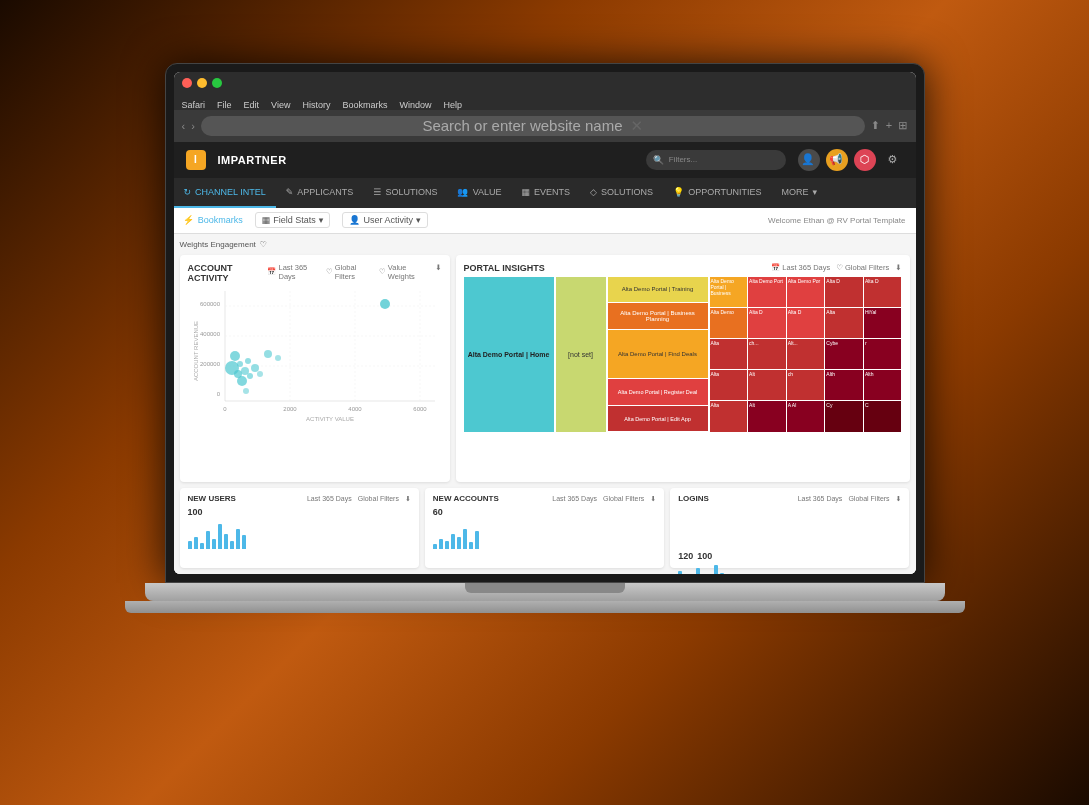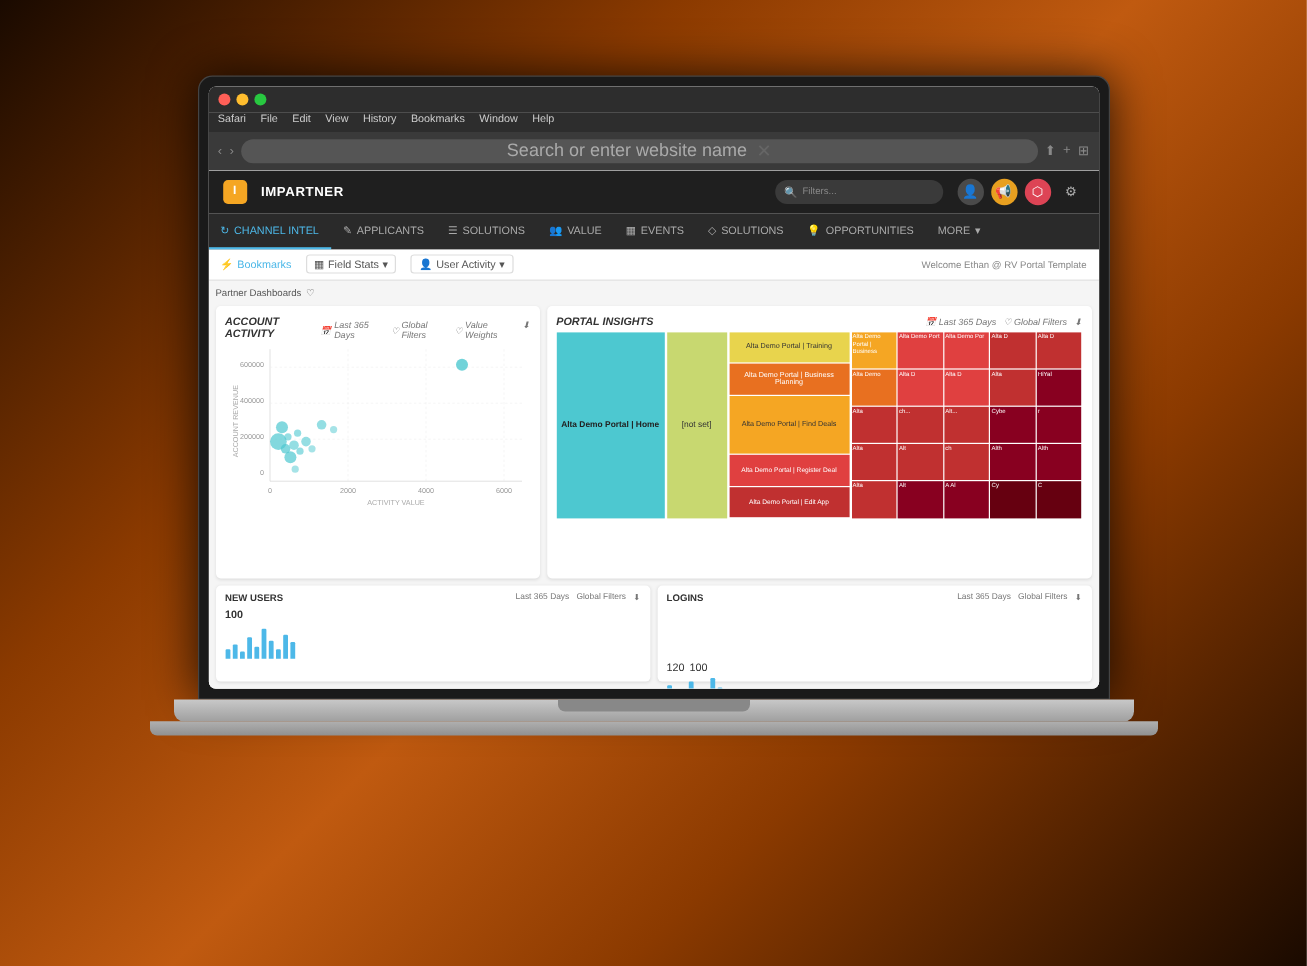--- a/index.html
+++ b/index.html
@@ -55,21 +55,21 @@
     }
     .dot { width: 10px; height: 10px; border-radius: 50%; }
     .dot-red { background: #ff5f57; }
     .dot-yellow { background: #ffbd2e; }
     .dot-green { background: #28c840; }
 
     .macos-menubar {
       background: #2d2d2d;
       height: 16px;
       display: flex;
-      align-items: flex-start;
+      align-items: flex-end;
       padding: 0 8px;
       gap: 12px;
       flex-shrink: 0;
     }
     .macos-menubar span {
       color: #ccc;
       font-size: 9px;
     }
 
     
@@ -267,24 +267,23 @@
       padding: 8px;
       box-shadow: 0 1px 3px rgba(0,0,0,0.1);
     }
 
     .widget-left {
       flex: 0 0 270px;
     }
 
     .widget-header {
       display: flex;
-      align-items: flex-end;
+      align-items: flex-start;
       justify-content: space-between;
       margin-bottom: 2px;
-      font-style: italic;
     }
     .widget-title {
       font-size: 9px;
       font-weight: 700;
       color: #333;
       text-transform: uppercase;
     }
     .widget-filters {
       display: flex;
       gap: 6px;
@@ -322,21 +321,21 @@
 
     .widget-bottom {
       flex: 1;
       background: white;
       border-radius: 4px;
       padding: 6px 8px;
       box-shadow: 0 1px 3px rgba(0,0,0,0.1);
     }
     .widget-bottom-header {
       display: flex;
-      align-items: center;
+      align-items: flex-end;
       justify-content: space-between;
       margin-bottom: 4px;
     }
     .widget-bottom-title {
       font-size: 8px;
       font-weight: 700;
       color: #333;
       text-transform: uppercase;
     }
     .widget-bottom-filters {
@@ -494,21 +493,21 @@
             <span>👤</span>
             <span>User Activity</span>
             <span>▾</span>
           </div>
           <span class="sub-nav-welcome">Welcome Ethan @ RV Portal Template</span>
         </div>
 
         <div class="main-area">
 
           <div class="partner-label">
-            <span>Partner Dashboards</span>
+            <span>Weights Engagement</span>
             <span>♡</span>
           </div>
 
           <div class="dashboard-row-top">
 
             <div class="widget widget-left">
               <div class="widget-header">
                 <div style="font-size:9px;font-weight:700;color:#333;text-transform:uppercase;line-height:1.2;">
                   <span>ACCOUNT ACTIVITY</span>
                 </div>
@@ -679,31 +678,52 @@
                 <div class="mini-bar" style="height:18px;"></div>
                 <div class="mini-bar" style="height:10px;"></div>
                 <div class="mini-bar" style="height:25px;"></div>
                 <div class="mini-bar" style="height:15px;"></div>
                 <div class="mini-bar" style="height:8px;"></div>
                 <div class="mini-bar" style="height:20px;"></div>
                 <div class="mini-bar" style="height:14px;"></div>
               </div>
             </div>
 
+            <div class="widget-bottom">
+              <div class="widget-bottom-header">
+                <span class="widget-bottom-title">NEW ACCOUNTS</span>
+                <div class="widget-bottom-filters">
+                  <span>Last 365 Days</span>
+                  <span>Global Filters</span>
+                  <span>⬇</span>
+                </div>
+              </div>
+              <div style="font-size:9px;font-weight:bold;color:#333;margin-bottom:2px;">60</div>
+              <div class="mini-chart">
+                <div class="mini-bar" style="height:5px;"></div>
+                <div class="mini-bar" style="height:10px;"></div>
+                <div class="mini-bar" style="height:8px;"></div>
+                <div class="mini-bar" style="height:15px;"></div>
+                <div class="mini-bar" style="height:12px;"></div>
+                <div class="mini-bar" style="height:20px;"></div>
+                <div class="mini-bar" style="height:7px;"></div>
+                <div class="mini-bar" style="height:18px;"></div>
+              </div>
+            </div>
 
             <div class="widget-bottom">
               <div class="widget-bottom-header">
                 <span class="widget-bottom-title">LOGINS</span>
                 <div class="widget-bottom-filters">
                   <span>Last 365 Days</span>
                   <span>Global Filters</span>
                   <span>⬇</span>
                 </div>
               </div>
-              <div style="display:flex;gap:4px;font-size:9px;font-weight:normal;color:#333;margin-bottom:2px;margin-top:48px;">
+              <div style="display:flex;gap:4px;font-size:9px;font-weight:bold;color:#333;margin-bottom:2px;margin-top:48px;">
                 <span>120</span>
                 <span>100</span>
               </div>
               <div class="mini-chart">
                 <div class="mini-bar" style="height:22px;"></div>
                 <div class="mini-bar" style="height:15px;"></div>
                 <div class="mini-bar" style="height:10px;"></div>
                 <div class="mini-bar" style="height:25px;"></div>
                 <div class="mini-bar" style="height:18px;"></div>
                 <div class="mini-bar" style="height:12px;"></div>

